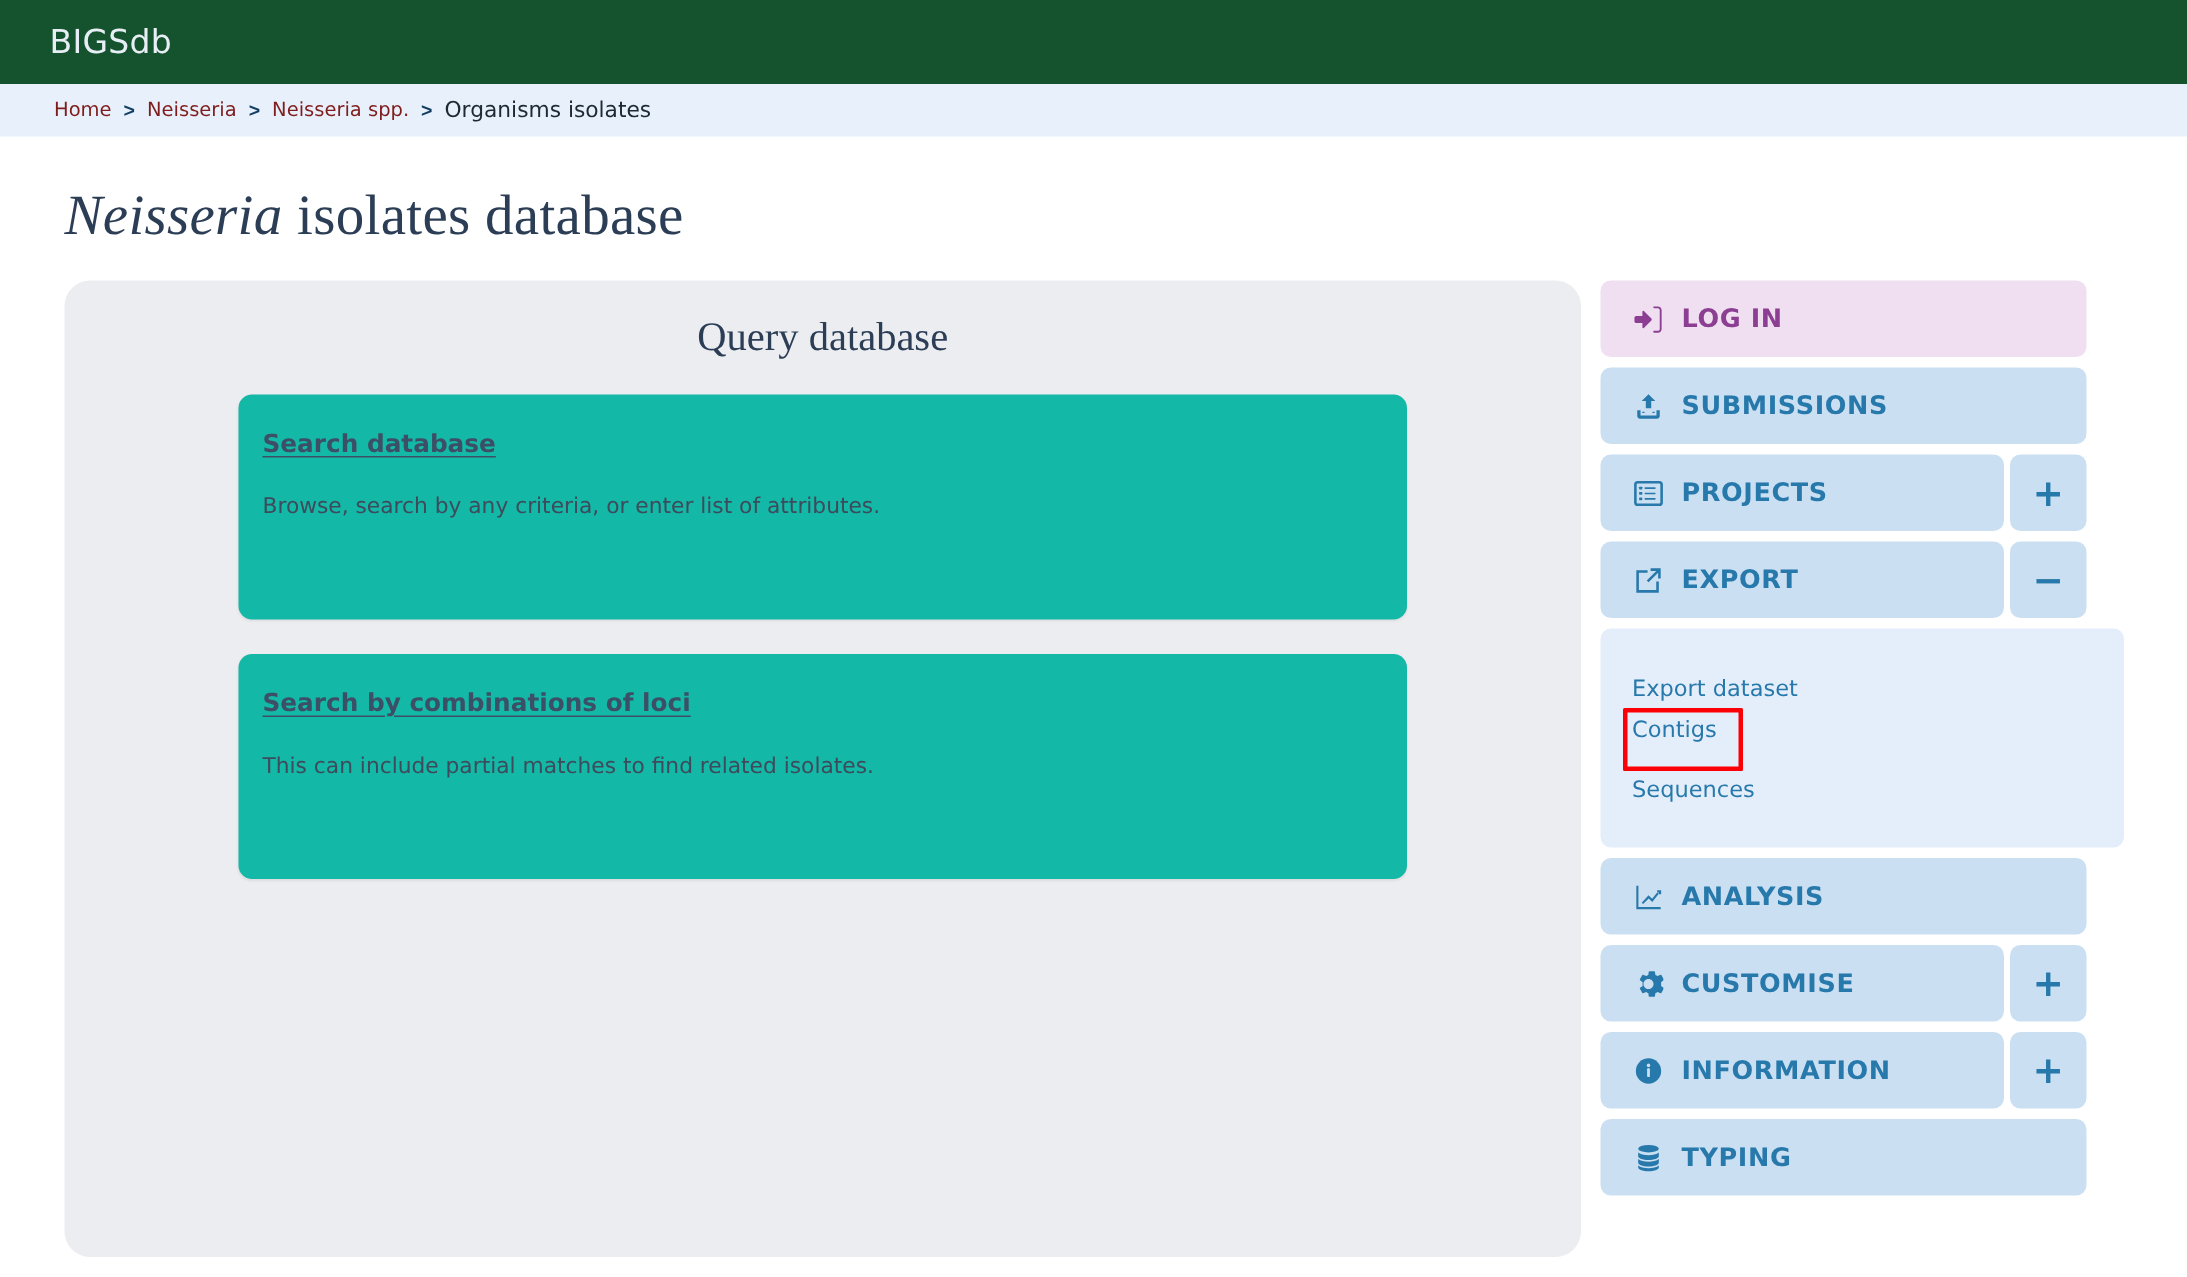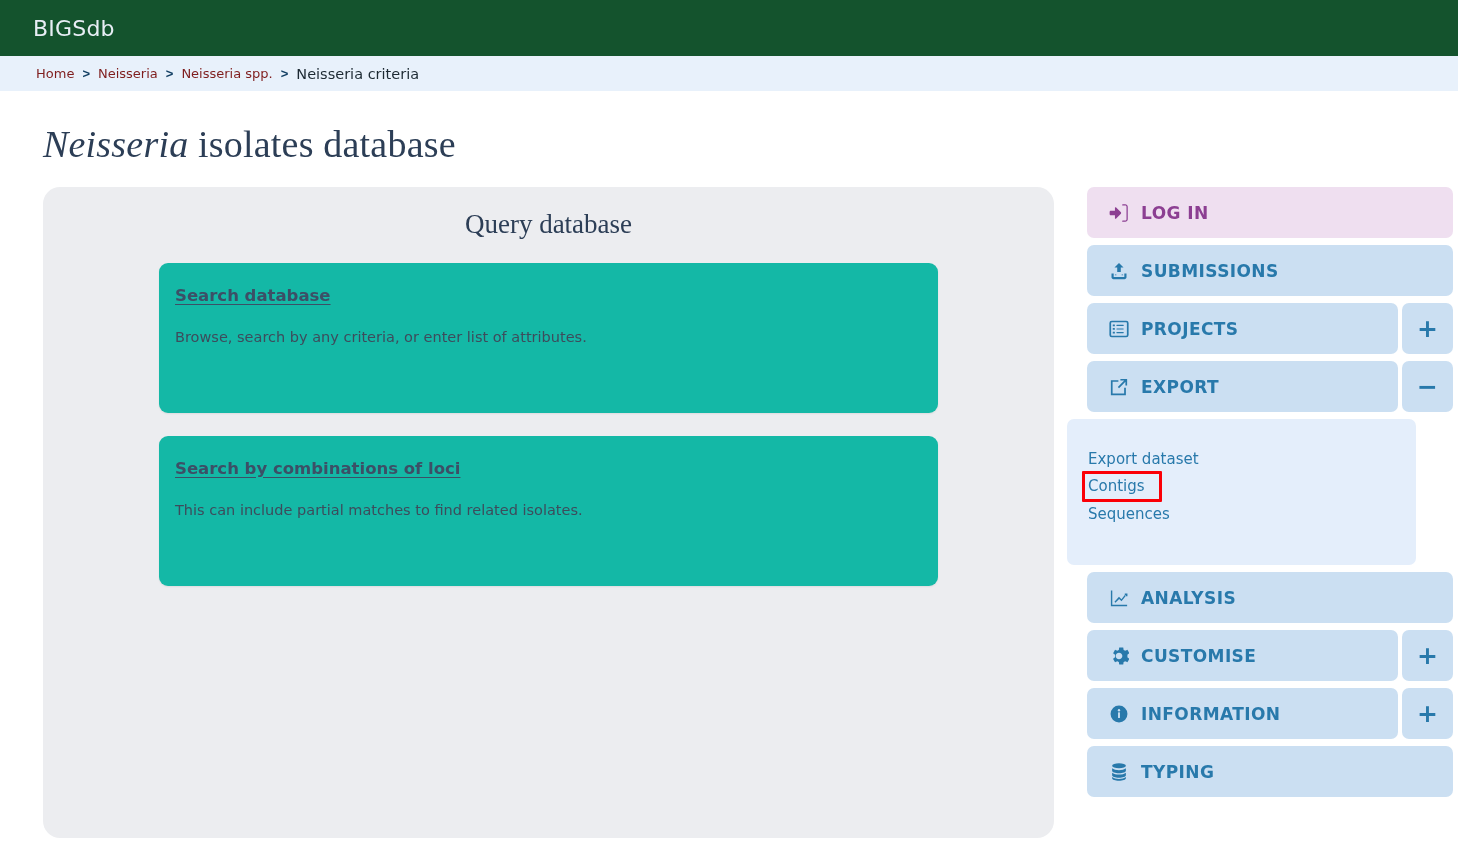--- a/index.html
+++ b/index.html
@@ -119,22 +119,21 @@
   
   #sidebar {
     width: 349px;
     display: flex;
     flex-direction: column;
     gap: 7px;
   }
   .side-row {
     display: flex;
     gap: 4px;
-    width: 366px;
-    margin-left: 20px;
+    width: 324px;
   }
   .side-btn {
     flex: 1 1 auto;
     height: 51px;
     background: #cbdff2;
     border-radius: 7px;
     display: flex;
     align-items: center;
     padding-left: 22px;
     gap: 12px;
@@ -189,41 +188,41 @@
     font-size: 15px;
     color: #2879ab;
     line-height: 24px;
     cursor: pointer;
     display: inline-block;
   }
   .submenu-row { line-height: 24px; }
   .highlight-box {
     display: inline-block;
     border: 3px solid #fb0007;
-    padding: 0px 14px 1px 3px;
+    padding: 0px 14px 12px 3px;
     margin-left: -6px;
     border-radius: 1px;
   }
   .highlight-box .submenu-item { line-height: 21px; }
 </style>
 </head>
 <body>
 
 <div id="top-header">
   <span id="brand">BIGSdb</span>
 </div>
 
 <nav id="breadcrumb-bar">
   <a class="crumb-link" href="#">Home</a>
   <span class="crumb-sep">&gt;</span>
   <a class="crumb-link" href="#">Neisseria</a>
   <span class="crumb-sep">&gt;</span>
   <a class="crumb-link" href="#">Neisseria spp.</a>
   <span class="crumb-sep">&gt;</span>
-  <span class="crumb-current">Neisseria criteria</span>
+  <span class="crumb-current">Organisms isolates</span>
 </nav>
 
 <h1 id="page-title"><em class="sp">Neisseria</em><span> isolates database</span></h1>
 
 <div id="layout">
 
   <div id="content-panel">
     <h2 id="content-heading">Query database</h2>
 
     <div class="card">

